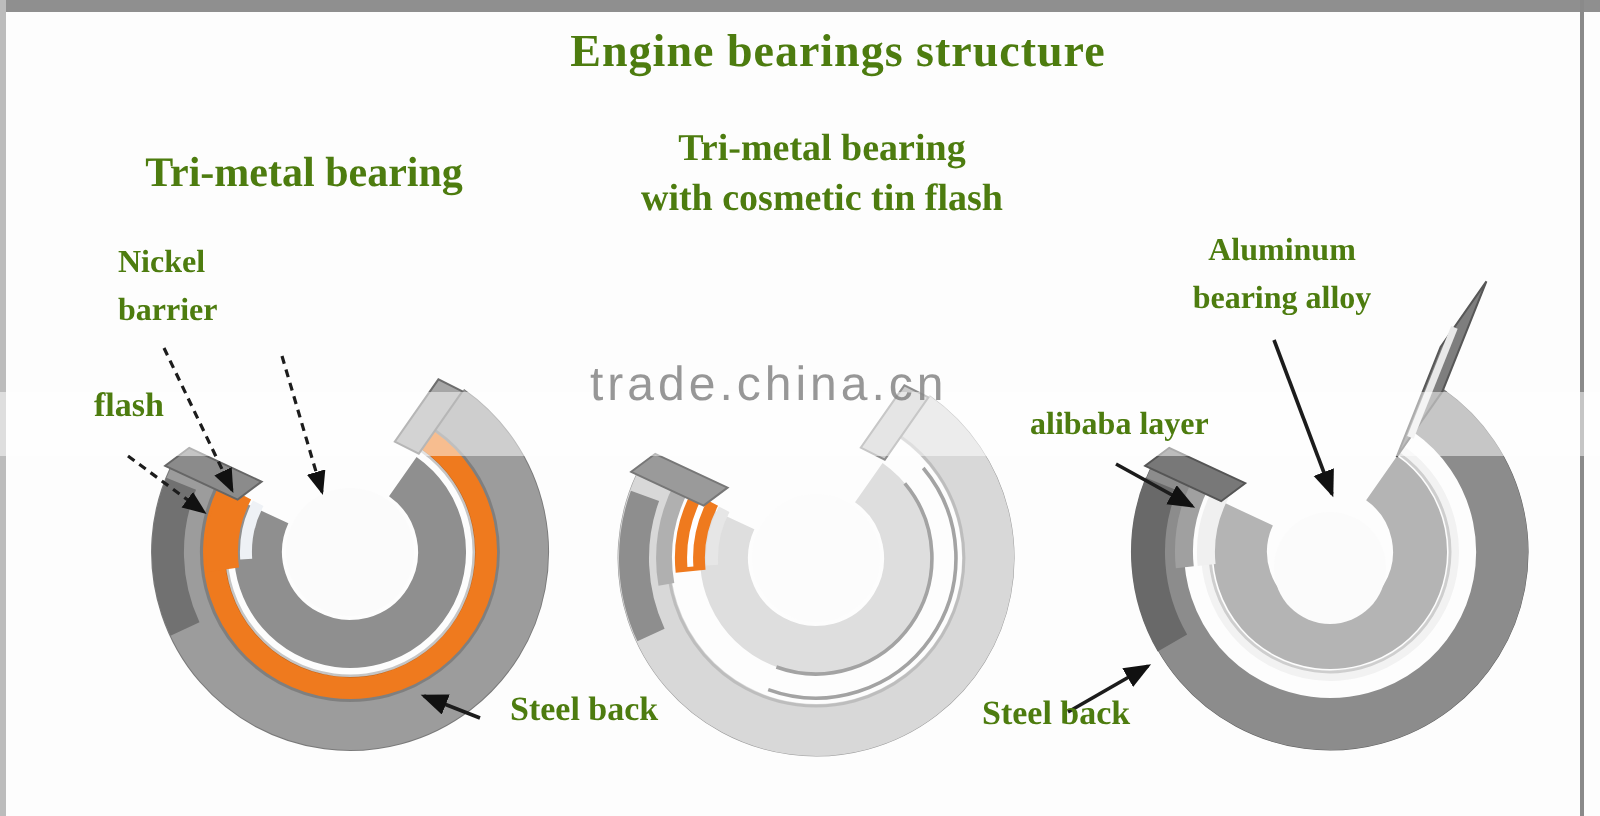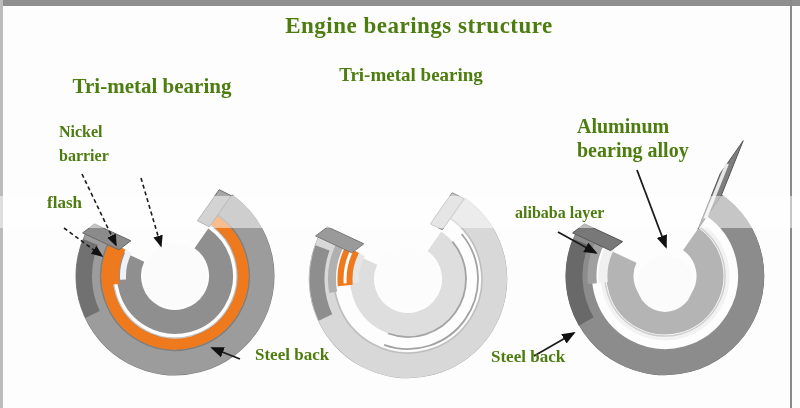--- a/index.html
+++ b/index.html
@@ -8,21 +8,21 @@
   .topbar{position:absolute;left:0;top:0;width:800px;height:6px;background:#8f8f8f;}
   .leftbar{position:absolute;left:0;top:0;width:3px;height:408px;background:#bcbcbc;}
   .rightbar{position:absolute;right:8px;top:0;width:2px;height:408px;background:#8a8a8a;}
   .t{position:absolute;color:#4d7c0f;font-weight:bold;padding-left:19px;}
   #title{left:0;top:13px;width:800px;text-align:center;font-size:23px;letter-spacing:0.5px;}
   #hL{left:26px;top:74px;width:214px;text-align:center;font-size:21px;}
   #hM{left:278px;top:62px;width:228px;text-align:center;font-size:19px;line-height:25px;}
   #hR{left:546px;top:74px;width:218px;text-align:center;font-size:20px;}
   #lblNickel{left:40px;top:120px;width:78px;font-size:16px;line-height:24px;}
   #lblAlloy{left:28px;top:193px;font-size:17px;}
-  #lblAlum{left:558px;top:114px;width:128px;font-size:20px;line-height:24px;}
+  #lblAlum{left:558px;top:114px;width:128px;text-align:center;font-size:16px;line-height:24px;}
   #lblBonding{left:496px;top:204px;font-size:16px;}
   #lblSteelL{left:236px;top:345px;font-size:17px;}
   #lblSteelR{left:472px;top:347px;font-size:17px;}
   .bearing{position:absolute;}
   #wmBand{position:absolute;left:0;top:196px;width:800px;height:32px;background:rgba(255,255,255,0.5);}
   #wmAli{position:absolute;left:30px;top:152px;width:760px;text-align:center;white-space:nowrap;
          font-family:"Liberation Sans","DejaVu Sans",sans-serif;font-weight:bold;font-size:44px;
          letter-spacing:5px;color:rgba(160,160,160,0.33);}
   #wmTrade{position:absolute;left:295px;top:179px;white-space:nowrap;
          font-family:"Liberation Sans","DejaVu Sans",sans-serif;font-size:24px;
@@ -36,20 +36,21 @@
 
   <div class="topbar"></div>
   <div class="leftbar"></div>
   <div class="rightbar"></div>
 
   <div id="title" class="t">Engine bearings structure</div>
 
   <div id="hL" class="t">Tri-metal bearing</div>
   <div id="hM" class="t">
     <div>Tri-metal bearing</div>
+    <div>with cosmetic tin flash</div>
   </div>
 
   <svg class="bearing" style="left:55px;top:180px" width="240" height="212" viewBox="0 -8 240 212">
     <path d="M31.2 46.6 A98 98 0 1 0 176.2 7.7" fill="none" stroke="#7a7a7a" stroke-width="3"></path>
     <path d="M42.1 51.7 A86 86 0 1 0 169.3 17.5" fill="none" stroke-width="26" stroke="#9c9c9c"></path>
     <path d="M35.6 53.9 A91 91 0 0 0 37.5 126.5" fill="none" stroke="#717171" stroke-width="16"></path>
     <path d="M52.9 56.7 A74 74 0 1 0 162.4 27.4" fill="none" stroke="rgba(0,0,0,0.18)" stroke-width="2"></path>
     <path d="M58.4 59.3 A68 68 0 1 0 159 32.3" fill="none" stroke-width="11" stroke="#ef7a1e"></path>
     <path d="M63.8 61.8 A62 62 0 1 0 155.6 37.2" fill="none" stroke="rgba(0,0,0,0.22)" stroke-width="1.5"></path>
     <path d="M78.3 68.6 A46 46 0 1 0 146.4 50.3" fill="none" stroke="#8f8f8f" stroke-width="24"></path>
@@ -86,20 +87,21 @@
     <path d="M79.2 119 A45 45 0 1 0 145.8 101.1" fill="none" stroke-width="27" stroke="#b4b4b4"></path>
     <circle cx="120" cy="146" r="28" fill="#fbfbfb"></circle>
     <path d="M55.5 103.7 A73 73 0 0 0 47.4 145.6" fill="none" stroke="#a0a0a0" stroke-width="9"></path>
     <path d="M65.3 108.9 A62 62 0 0 0 58.3 144.5" fill="none" stroke="#f0f0f0" stroke-width="9"></path>
     <path d="M27.6 94.9 L65.6 112.6 L77.6 103.6 L39.6 85.9 Z" fill="#787878" stroke="#555" stroke-width="1"></path>
     <path d="M153.3 90.5 L176.2 57.7 L198.2 2.7 L175.3 35.5 Z" fill="#7e7e7e" stroke="#575757" stroke-width="1"></path>
     <path d="M160.2 80.7 L182.2 25.7" fill="none" stroke="#e8e8e8" stroke-width="3.5"></path>
   </svg>
 
   <div id="wmBand"></div>
+  <div id="wmTrade">trade.china.cn</div>
 
   <svg id="arrows" width="800" height="408" viewBox="0 0 800 408">
     <defs>
       <marker id="ah" markerWidth="9" markerHeight="8" refX="6.5" refY="3" orient="auto">
         <path d="M0 0 L7.5 3 L0 6 Z" fill="#111"></path>
       </marker>
     </defs>
     <path d="M82 174 L116 245" fill="none" stroke="#1c1c1c" stroke-width="1.6" stroke-dasharray="4 3" marker-end="url(#ah)"></path>
     <path d="M64 228 L102 256" fill="none" stroke="#1c1c1c" stroke-width="1.6" stroke-dasharray="4 3" marker-end="url(#ah)"></path>
     <path d="M141 178 L161 246" fill="none" stroke="#1c1c1c" stroke-width="1.6" stroke-dasharray="4 3" marker-end="url(#ah)"></path>

